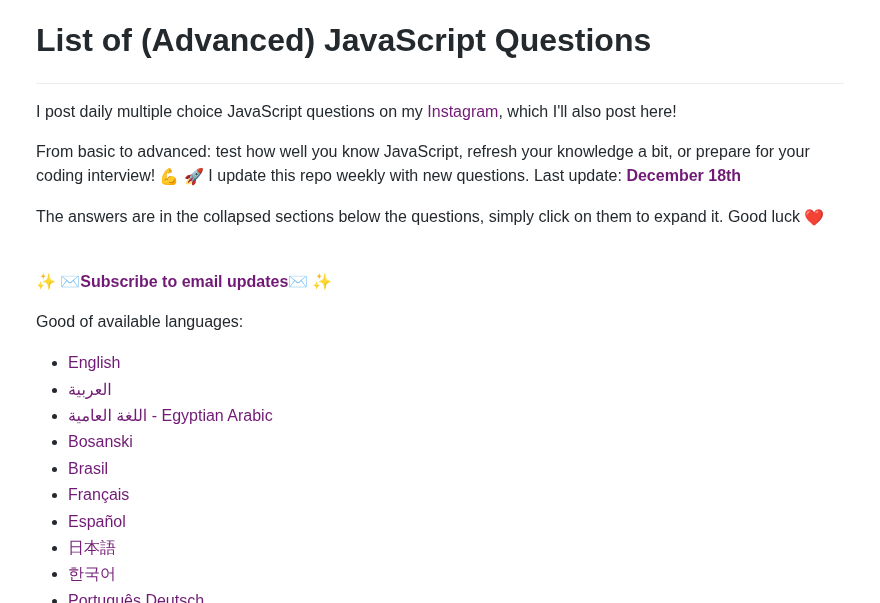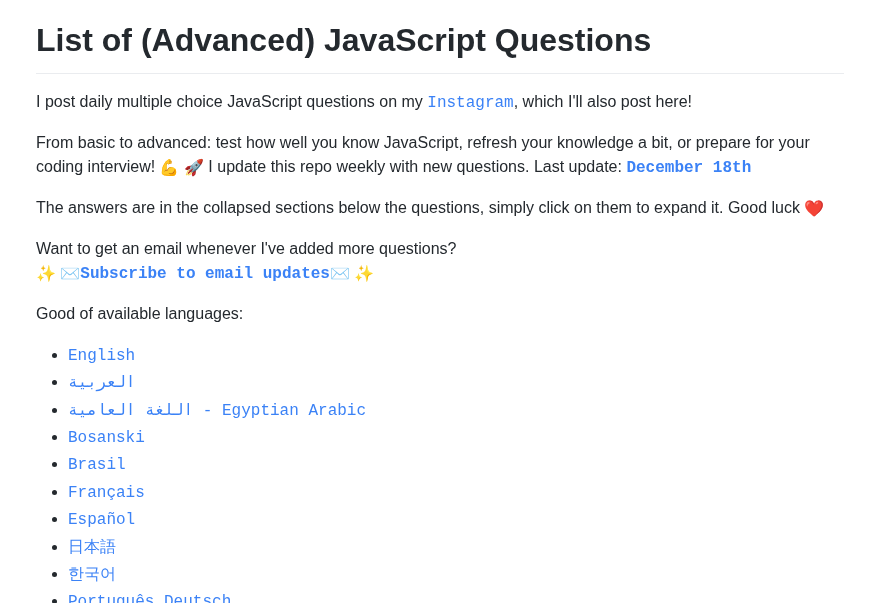--- a/index.html
+++ b/index.html
@@ -12,30 +12,29 @@
       margin: 0;
       padding: 16px 36px;
       font-size: 16px;
       line-height: 1.5;
       width: 880px;
     }
     h1 {
       font-size: 32px;
       font-weight: 600;
       margin: 0 0 16px 0;
-      padding-bottom: 9px;
+      padding-bottom: 19px;
       border-bottom: 1px solid #eaecef;
     }
     p {
       margin: 0 0 16px 0;
     }
     a {
-      color: #3b82f6;
+      color: #701a75;
       text-decoration: none;
-      font-family: Liberation Mono, monospace;
     }
     .link-bold {
       font-weight: 600;
     }
     ul {
       margin: 0 0 16px 0;
       padding-left: 32px;
     }
     li {
       margin: 0;
@@ -57,21 +56,21 @@
 
 <p>
   <span>From basic to advanced: test how well you know JavaScript, refresh your knowledge a bit, or prepare for your coding interview! </span><span class="emoji">💪</span> <span class="emoji">🚀</span><span> I update this repo weekly with new questions. Last update: </span><a href="#" class="link-bold">December 18th</a>
 </p>
 
 <p>
   <span>The answers are in the collapsed sections below the questions, simply click on them to expand it. Good luck </span><span class="emoji">❤️</span>
 </p>
 
 <p>
-  <span>Want to get an email whenever I've added more questions?</span><br>
+  <br>
   <span class="emoji">✨</span> <span class="emoji">✉️</span><a href="#" class="link-bold">Subscribe to email updates</a><span class="emoji">✉️</span> <span class="emoji">✨</span>
 </p>
 
 <p>Good of available languages:</p>
 
 <ul>
   <li><a href="#">English</a></li>
   <li><a href="#">العربية</a></li>
   <li><a href="#">اللغة العامية - Egyptian Arabic</a></li>
   <li><a href="#">Bosanski</a></li>

